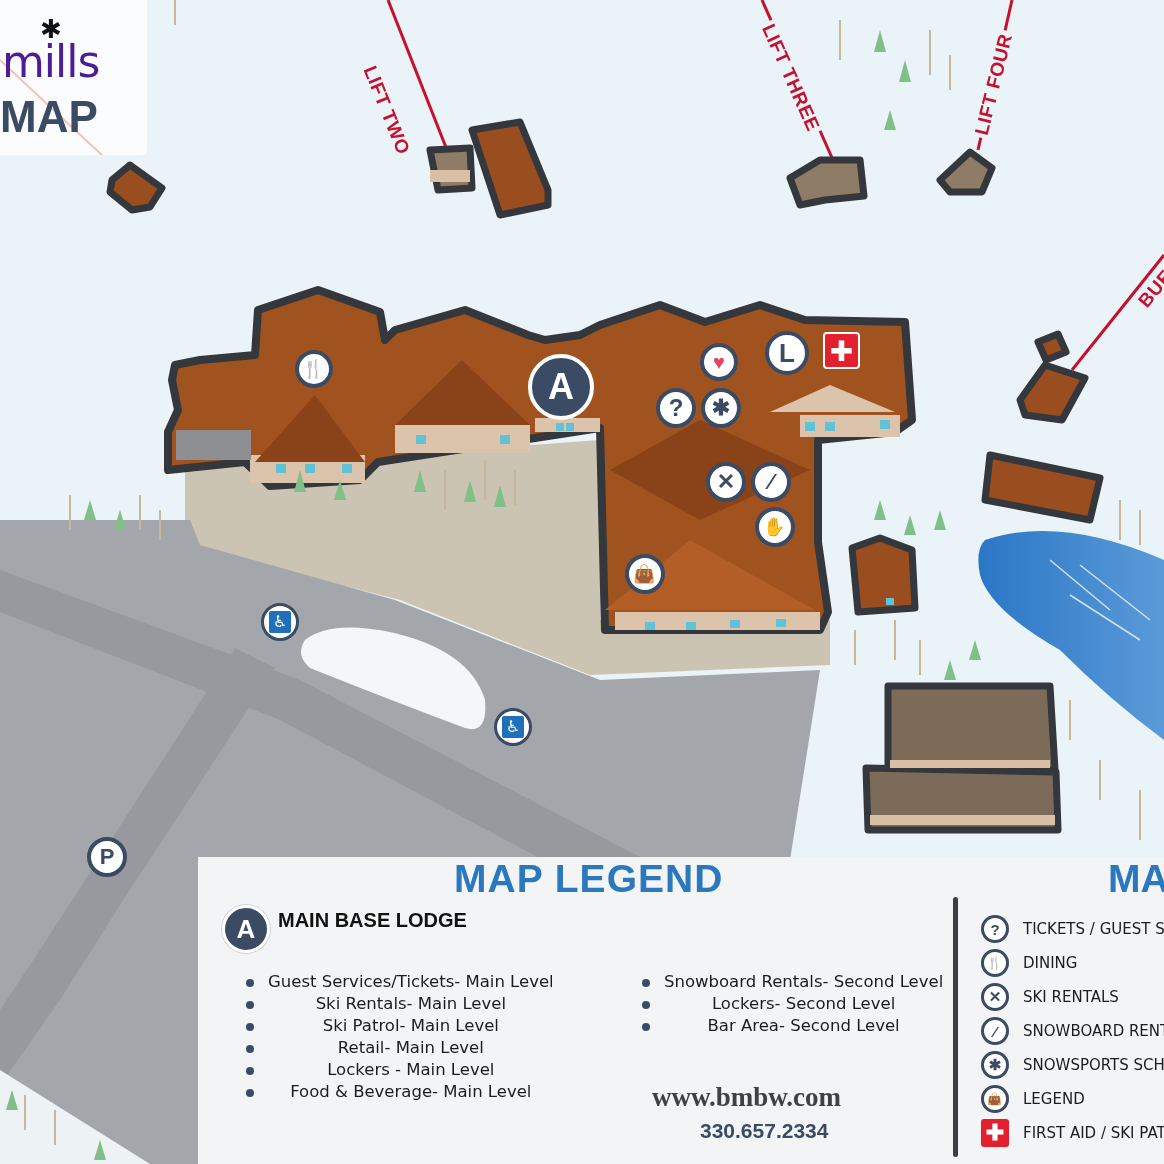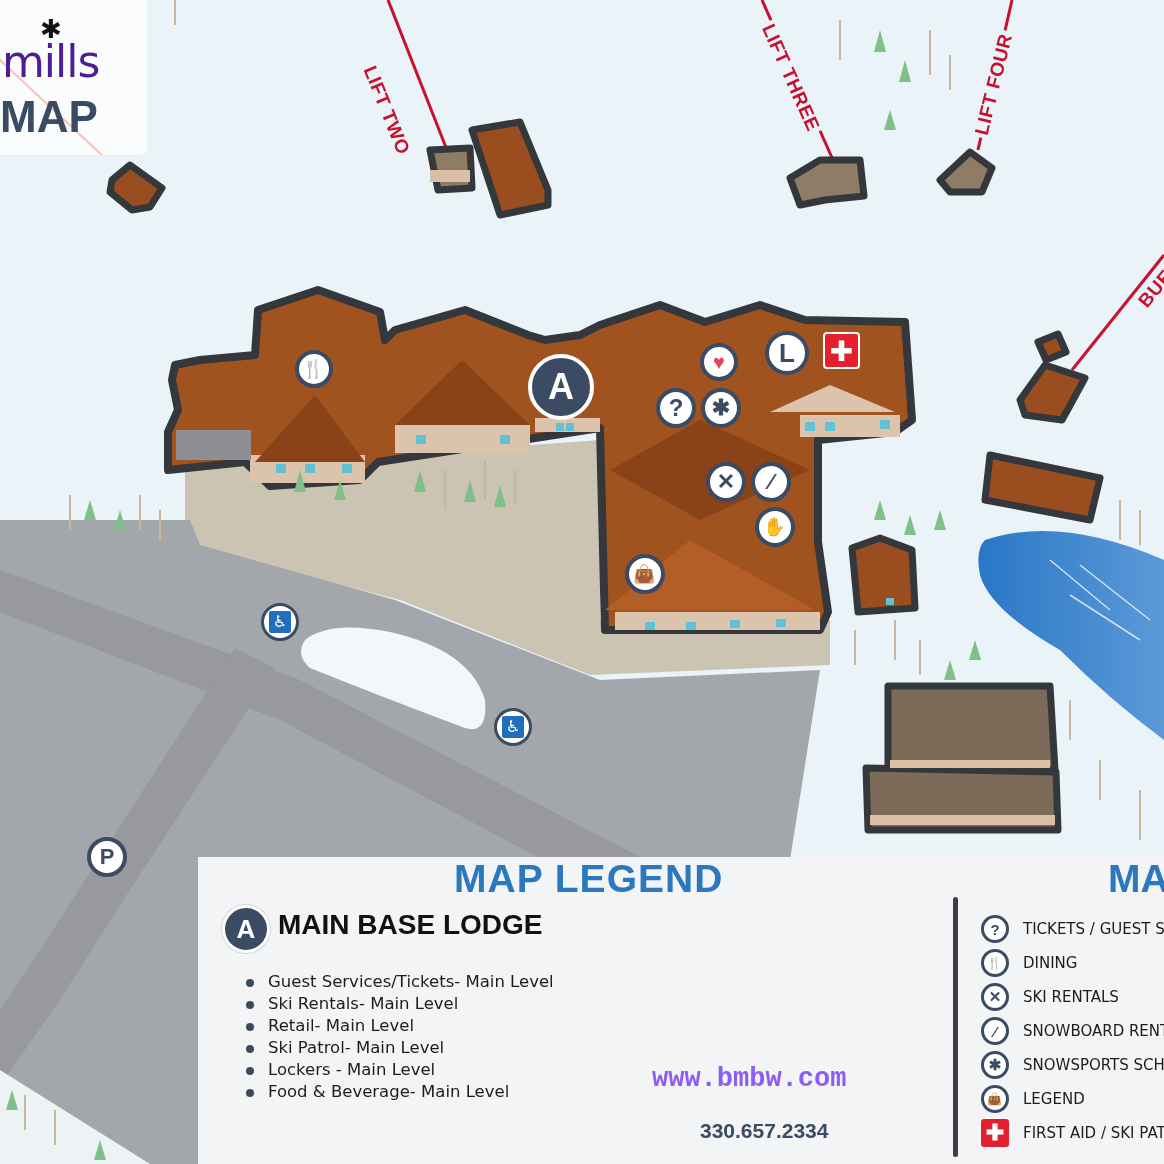--- a/index.html
+++ b/index.html
@@ -10,25 +10,25 @@
   .title-card .slash{position:absolute;left:-20px;top:40px;width:220px;height:2px;background:#f2c3b4;transform:rotate(43deg);transform-origin:0 0;}
   .brand{position:absolute;left:2px;top:36px;font-size:44px;font-weight:400;color:#4c1d95;letter-spacing:-1px;font-family:"DejaVu Sans",sans-serif;}
   .brand-star{position:absolute;left:40px;top:14px;font-size:26px;color:#111;font-weight:bold;}
   .map-word{position:absolute;left:0;top:92px;font-size:44px;font-weight:bold;color:#3b4b63;font-family:"Liberation Sans",sans-serif;}
   .lift-label{position:absolute;color:#c8102e;font-weight:bold;font-size:19px;font-family:"Liberation Sans",sans-serif;background:#e9f3f8;padding:0 3px;white-space:nowrap;letter-spacing:0.5px;}
   .poi{position:absolute;border-radius:50%;background:#fff;border:4px solid #3b4b63;box-sizing:border-box;display:flex;align-items:center;justify-content:center;color:#3b4b63;font-weight:bold;font-family:"Liberation Sans",sans-serif;}
   .legend{position:absolute;left:198px;top:857px;width:1004px;height:307px;background:#f3f4f6;}
   .legend-title{position:absolute;left:256px;top:0px;font-size:39px;font-weight:bold;color:#2b78bf;font-family:"Liberation Sans",sans-serif;letter-spacing:1px;}
   .legend-title2{position:absolute;left:910px;top:0px;font-size:39px;font-weight:bold;color:#2b78bf;font-family:"Liberation Sans",sans-serif;}
   .lodge-badge{position:absolute;left:24px;top:48px;width:42px;height:42px;border-radius:50%;background:#3b4b63;border:3px solid #fff;box-shadow:0 0 0 1px #d0d4da;color:#fff;font-weight:bold;font-size:26px;display:flex;align-items:center;justify-content:center;font-family:"Liberation Sans",sans-serif;}
-  .lodge-title{position:absolute;left:80px;top:52px;font-size:28px;font-weight:bold;color:#111;font-family:"Liberation Sans",sans-serif;}
-  ul.amen{position:absolute;margin:0;padding:0;list-style:none;}
+  .lodge-title{position:absolute;left:80px;top:52px;font-size:20px;font-weight:bold;color:#111;font-family:"Liberation Sans",sans-serif;}
+  ul.amen{position:absolute;margin:0;padding:0;list-style:none;text-align:center;}
   ul.amen li{font-size:16.5px;color:#1c1c1c;line-height:22px;position:relative;padding-left:24px;white-space:nowrap;font-family:"DejaVu Sans",sans-serif;}
   ul.amen li::before{content:"";position:absolute;left:2px;top:8px;width:8px;height:8px;border-radius:50%;background:#3b4b63;}
-  .web{position:absolute;left:454px;top:207px;font-size:27px;font-weight:bold;color:#8b5cf6;font-family:Liberation Mono, monospace;}
+  .web{position:absolute;left:454px;top:225px;font-size:27px;font-weight:bold;color:#404040;font-family:Liberation Serif, serif;}
   .phone{position:absolute;left:502px;top:262px;font-size:21px;font-weight:bold;color:#3b4b63;font-family:"Liberation Sans",sans-serif;}
   .divider{position:absolute;left:755px;top:40px;width:5px;height:260px;background:#3a3d42;border-radius:3px;}
   .key{position:absolute;left:783px;top:55px;}
   .key-row{display:flex;align-items:center;height:34px;}
   .key-ico{width:28px;height:28px;border-radius:50%;border:3px solid #3b4b63;box-sizing:border-box;display:flex;align-items:center;justify-content:center;color:#3b4b63;font-weight:bold;font-size:15px;background:#fff;margin-right:14px;font-family:"Liberation Sans",sans-serif;}
   .key-ico.fa{border-radius:3px;border:none;background:#e3202e;color:#fff;font-size:22px;}
   .key-label{font-size:15px;color:#1c1c1c;white-space:nowrap;font-family:"DejaVu Sans",sans-serif;}
   .hc{position:absolute;width:38px;height:38px;border-radius:50%;background:#fff;border:3px solid #3b4b63;box-sizing:border-box;display:flex;align-items:center;justify-content:center;}
   .hc span{display:block;width:22px;height:22px;background:#1f6fba;color:#fff;font-size:16px;line-height:22px;text-align:center;border-radius:2px;}
 </style>
@@ -217,25 +217,30 @@
 
   <div class="legend">
     <div class="legend-title">MAP LEGEND</div>
     <div class="legend-title2">MA</div>
     <div class="lodge-badge">A</div>
     <div class="lodge-title">MAIN BASE LODGE</div>
 
     <ul class="amen" style="left:46px;top:114px;">
       <li>Guest Services/Tickets- Main Level</li>
       <li>Ski Rentals- Main Level</li>
+      <li>Ski Patrol- Main Level</li>
       <li>Retail- Main Level</li>
-      <li>Ski Patrol- Main Level</li>
       <li>Lockers - Main Level</li>
       <li>Food &amp; Beverage- Main Level</li>
     </ul>
+    <ul class="amen" style="left:442px;top:114px;">
+      <li>Snowboard Rentals- Second Level</li>
+      <li>Lockers- Second Level</li>
+      <li>Bar Area- Second Level</li>
+    </ul>
 
     <div class="web">www.bmbw.com</div>
     <div class="phone">330.657.2334</div>
 
     <div class="divider"></div>
     <div class="key">
       <div class="key-row">
           <span class="key-ico">?</span>
           <span class="key-label">TICKETS / GUEST SE</span>
         </div>

